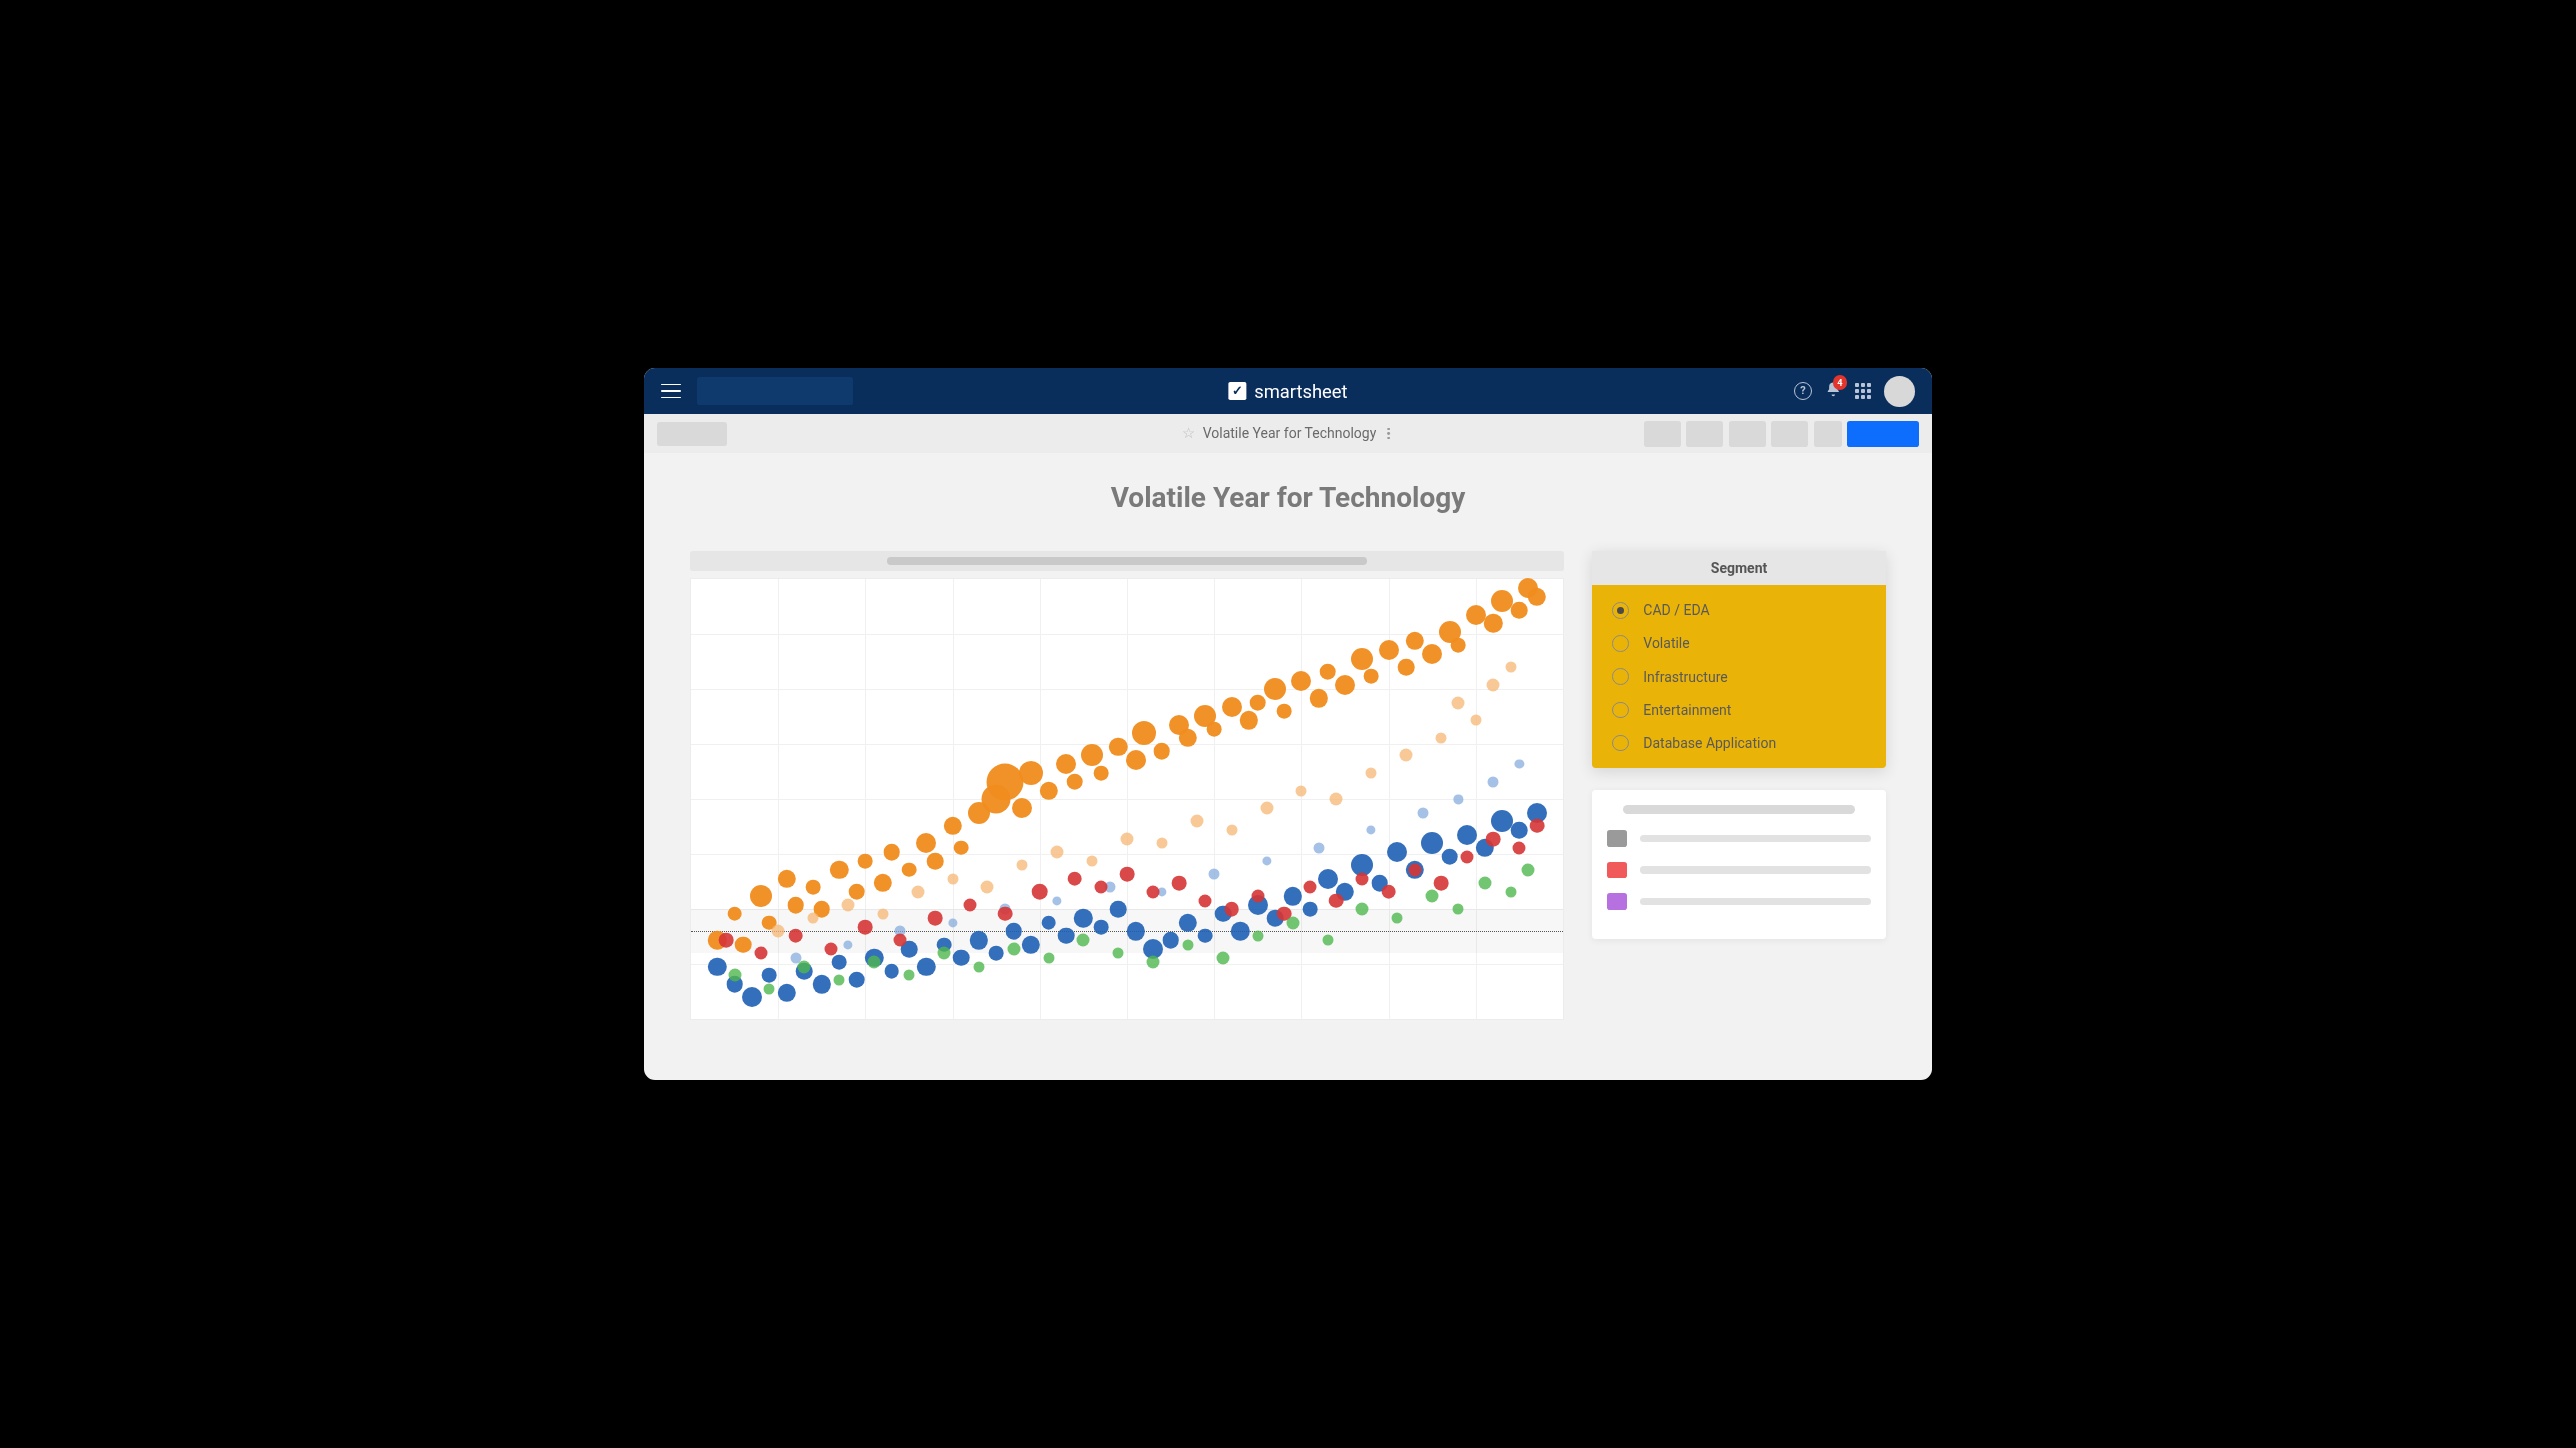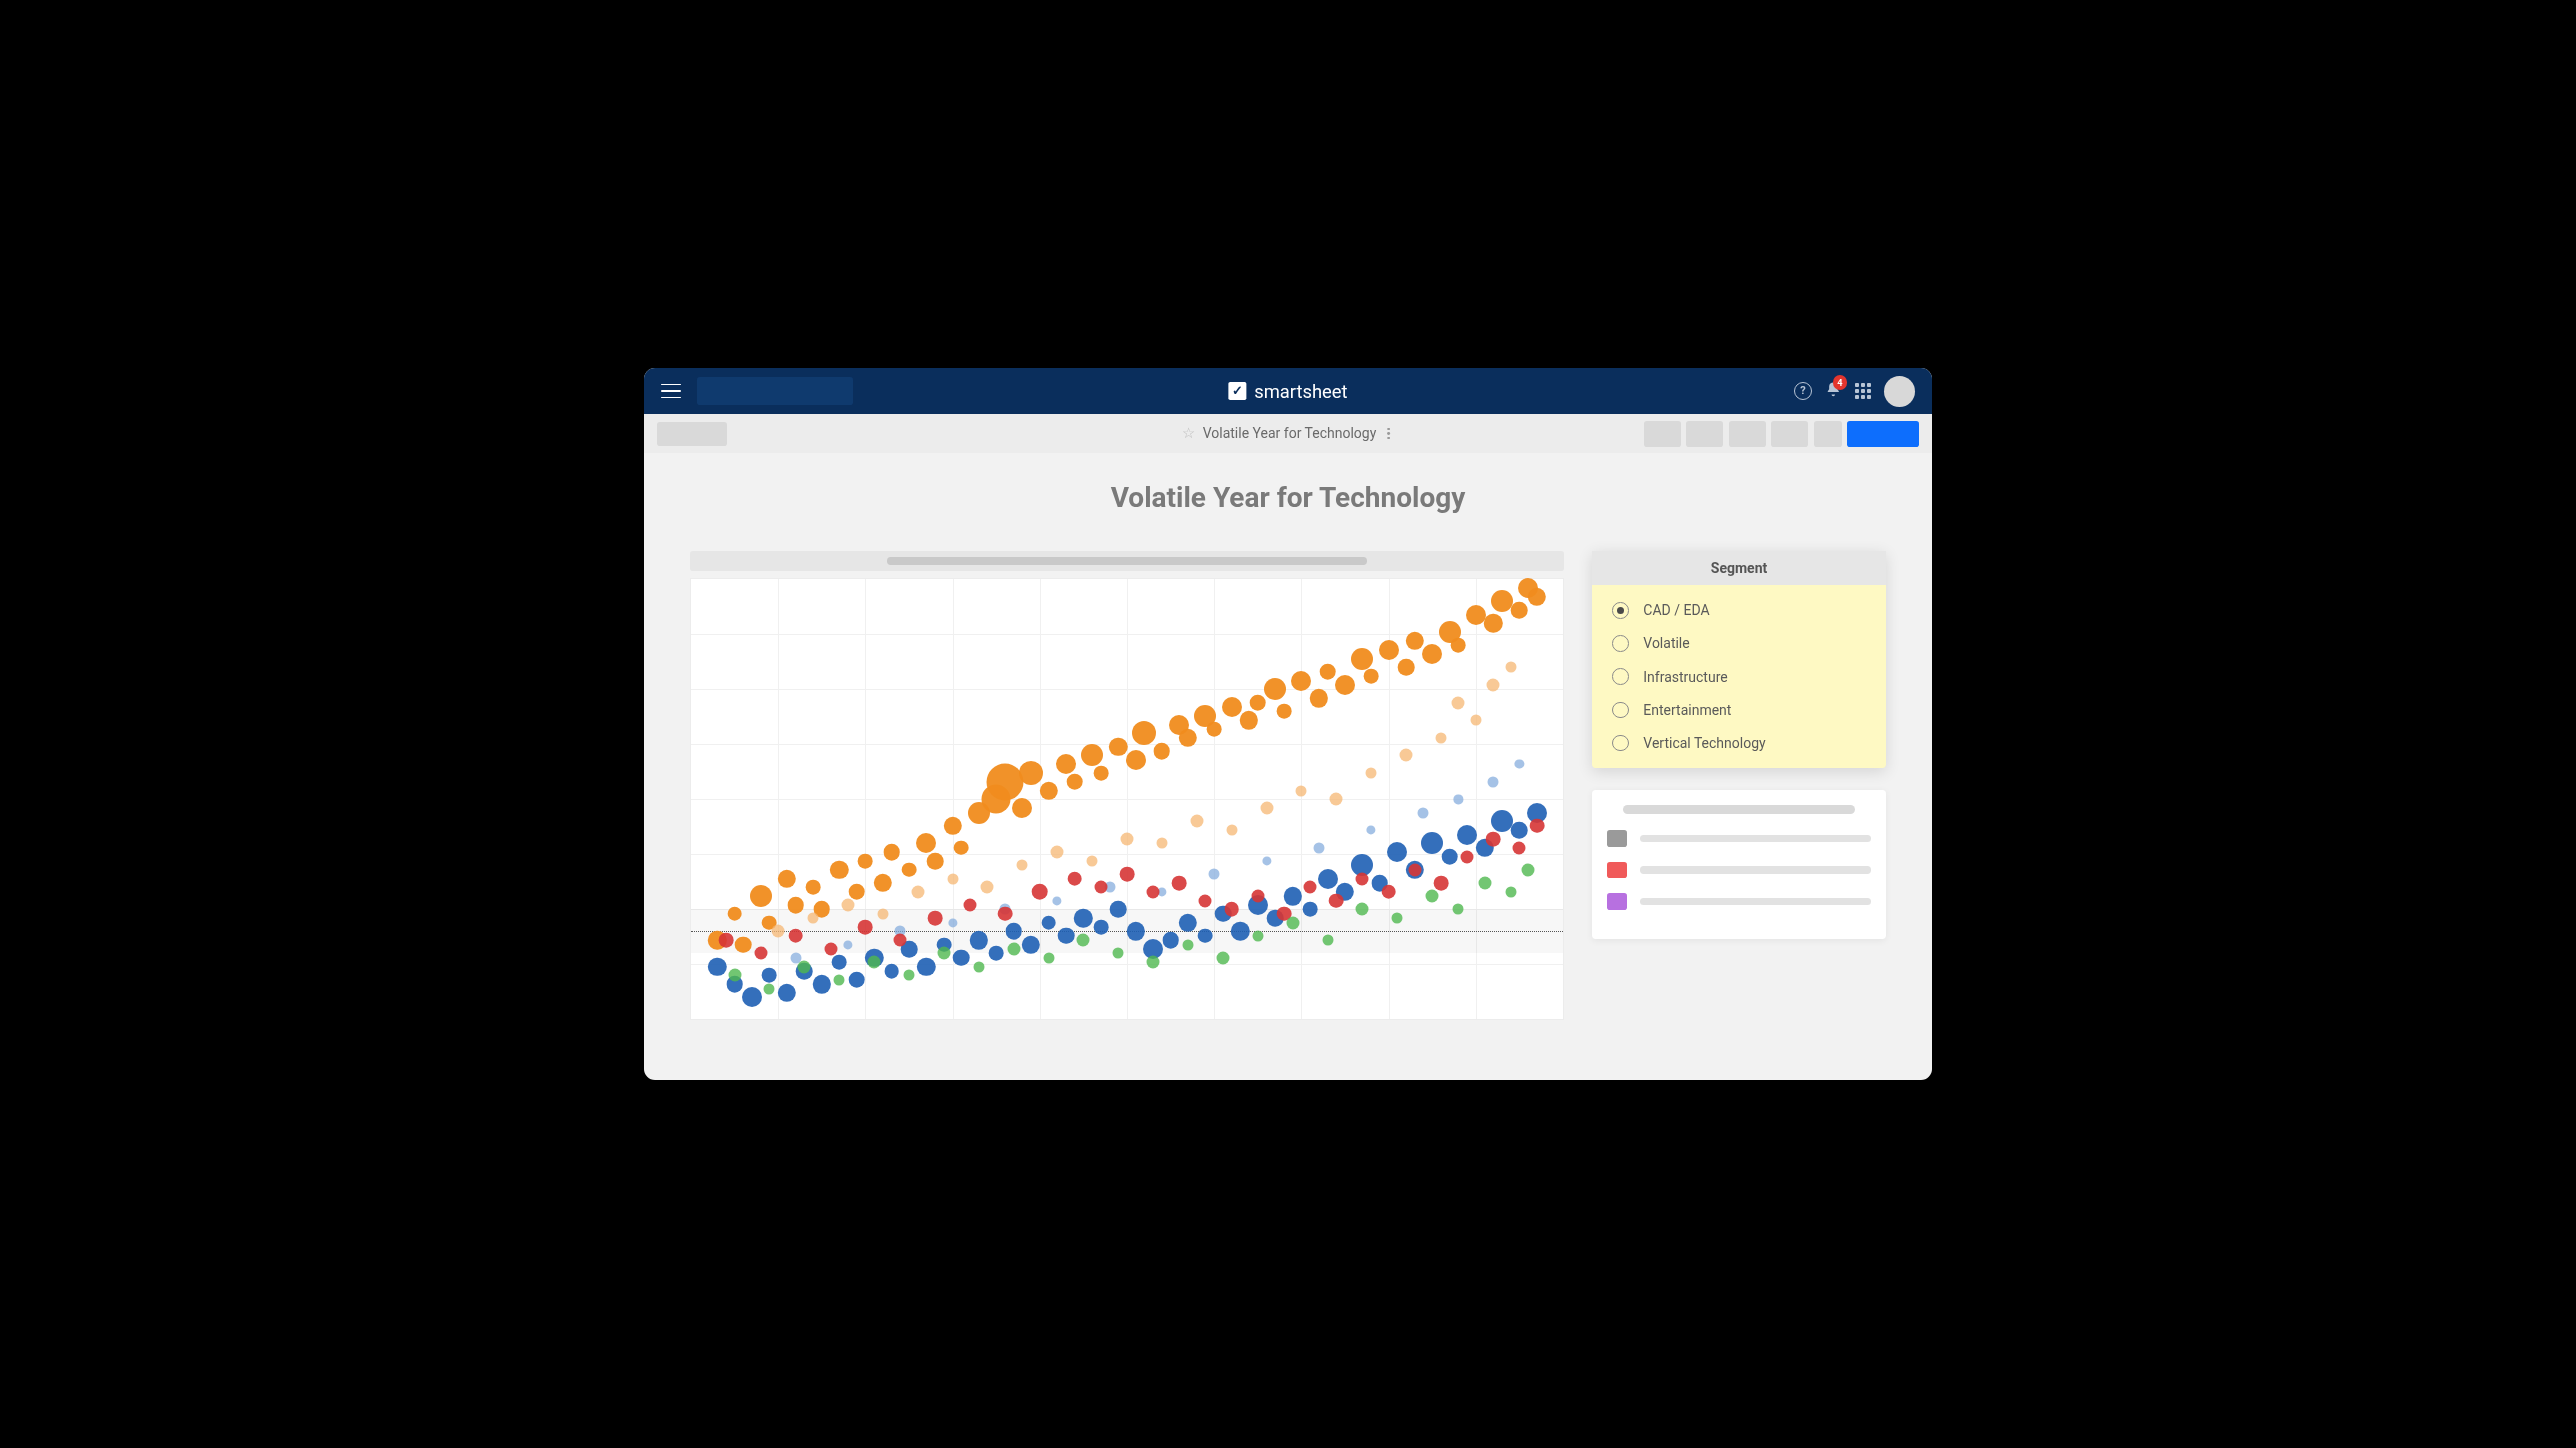--- a/index.html
+++ b/index.html
@@ -34,21 +34,21 @@
 .chart-panel{flex:1;position:relative}
 .chart-header{height:20px;background:#e6e6e6;border-radius:2.8px;display:flex;align-items:center;justify-content:center;margin-bottom:7.4px}
 .chart-header-inner{width:55%;height:7.4px;background:#c9c9c9;border-radius:3.7px}
 .plot{position:relative;height:442px;background:#fff;border:0.9px solid #ececec}
 .grid-v{position:absolute;top:0;bottom:0;width:0.9px;background:#f0f0f0}
 .grid-h{position:absolute;left:0;right:0;height:0.9px;background:#f0f0f0}
 .baseline-band{position:absolute;left:0;right:0;height:44px;background:rgba(0,0,0,.03)}
 .baseline{position:absolute;left:0;right:0;height:0;border-top:0.9px dotted #555}
 .dot{position:absolute;border-radius:50%;transform:translate(-50%,-50%)}
 .side{width:294px;display:flex;flex-direction:column;gap:22px}
-.segment-card{background:#fef9c3;border-radius:3.7px;box-shadow:0 3.7px 14.7px rgba(0,0,0,.12)}
+.segment-card{background:#eab308;border-radius:3.7px;box-shadow:0 3.7px 14.7px rgba(0,0,0,.12)}
 .segment-header{background:#e6e6e6;text-align:center;padding:9.2px;font-weight:700;color:#555;font-size:14px}
 .segment-list{padding:16.6px 20px;display:flex;flex-direction:column;gap:16.6px}
 .seg-item{display:flex;align-items:center;gap:14.7px;cursor:pointer;color:#5a5a5a;font-size:14px}
 .radio{width:16.6px;height:16.6px;border:1.8px solid #8a8a8a;border-radius:50%;display:flex;align-items:center;justify-content:center;flex-shrink:0}
 .radio.checked::after{content:"";width:7.4px;height:7.4px;background:#4a4a4a;border-radius:50%}
 .legend-card{background:#fff;border-radius:3.7px;box-shadow:0 1.8px 7.4px rgba(0,0,0,.06);padding:14.7px}
 .legend-head{height:9.2px;background:#d9d9d9;border-radius:4.6px;margin:0 16.6px 16.6px}
 .legend-row{display:flex;align-items:center;gap:13px;margin-bottom:14.7px}
 .swatch{width:20px;height:16.6px;border-radius:2.8px}
 .legend-line{flex:1;height:7.4px;background:#e2e2e2;border-radius:3.7px}
@@ -360,21 +360,21 @@
               <div class="seg-item">
                 <div class="radio"></div>
                 <span>Infrastructure</span>
               </div>
               <div class="seg-item">
                 <div class="radio"></div>
                 <span>Entertainment</span>
               </div>
               <div class="seg-item">
                 <div class="radio"></div>
-                <span>Vertical Technology</span>
+                <span>Database Application</span>
               </div>
             </div>
         </div>
 
         <div class="legend-card">
           <div class="legend-head"></div>
           <div id="legend-rows">
               <div class="legend-row">
                 <div class="swatch" style="background: rgb(154, 154, 154);"></div>
                 <div class="legend-line"></div>

